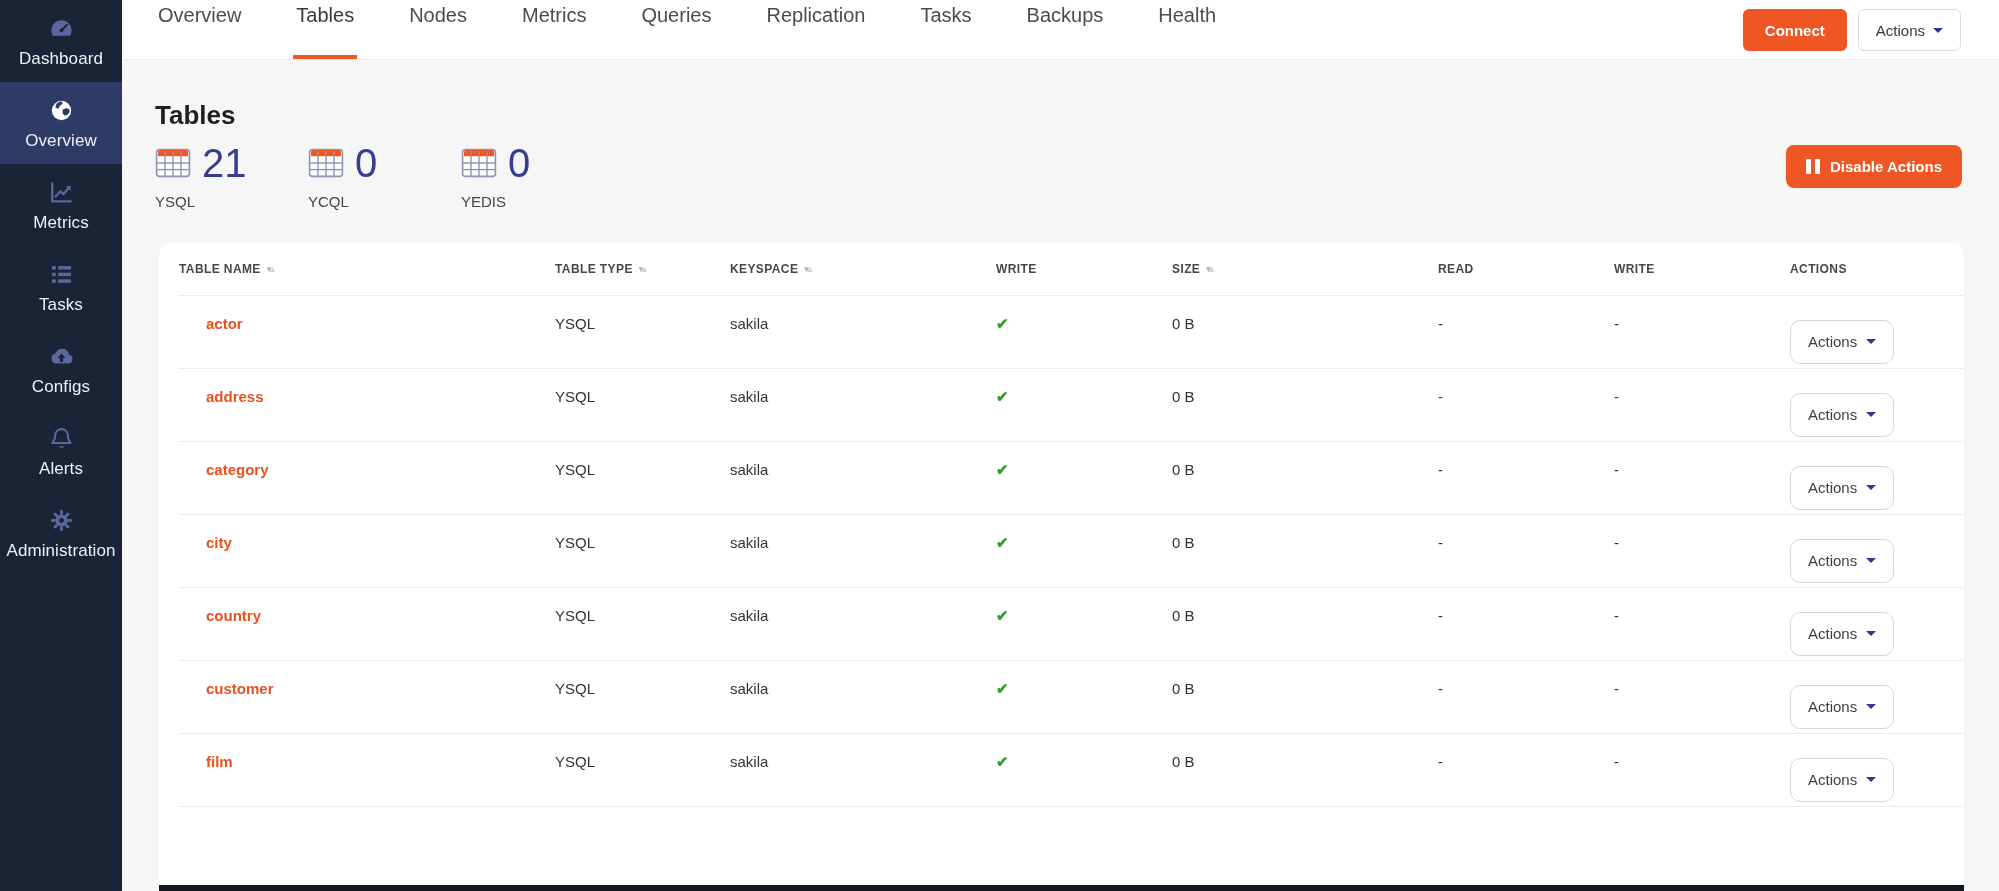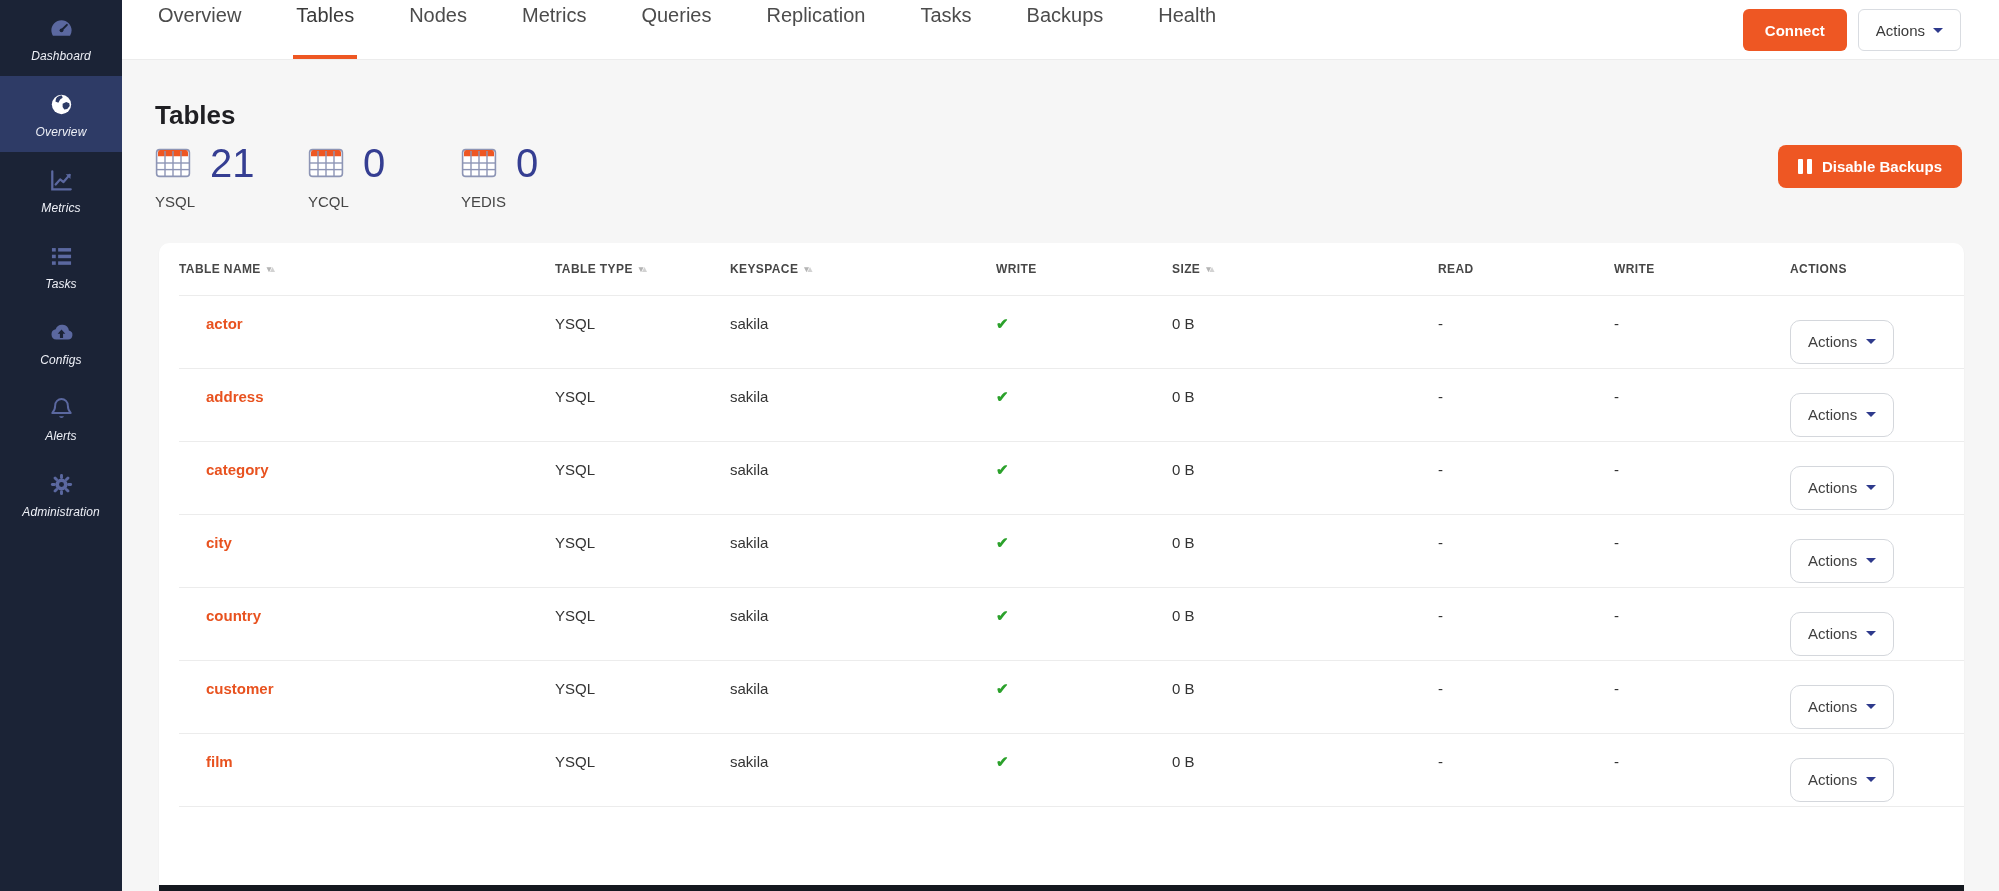--- a/index.html
+++ b/index.html
@@ -8,21 +8,21 @@
   .app { position:relative; width:1999px; height:891px; overflow:hidden; }
 
   
   .sidebar { position:absolute; left:0; top:0; width:122px; height:891px; background:#1b2336; z-index:5; }
   .side-item { --cut:#1b2336; display:flex; flex-direction:column; align-items:center; gap:7px;
                padding:15px 2px 13px; cursor:pointer; color:#eef0f7; }
   .side-item.active { --cut:#2e3b66; background:#2e3b66; }
   .side-icon { width:27px; height:27px; color:#5b68a0; display:flex; align-items:center; justify-content:center; }
   .side-item.active .side-icon { color:#ffffff; }
   .side-icon svg { width:27px; height:27px; display:block; }
-  .side-label { font-size:12px; letter-spacing:.1px;font-style:italic; }
+  .side-label { font-size:17px; letter-spacing:.1px; }
 
   
   .topnav { position:absolute; left:122px; top:0; width:1877px; height:60px; background:#ffffff;
             border-bottom:1px solid #ececec; display:flex; align-items:stretch; }
   .tabs { display:flex; align-items:stretch; margin-left:33px; gap:49px; }
   .tab { display:flex; align-items:flex-start; font-size:20px; color:#4c4c4c; cursor:pointer;
          border-bottom:4px solid transparent; padding:4px 3px 0; }
   .tab.active { color:#3a3a3a; border-bottom-color:#ee5723; }
   .topnav-right { position:absolute; right:38px; top:9px; display:flex; gap:11px; }
   .btn-connect { height:42px; padding:0 22px; background:#ee5723; border:none; border-radius:6px;
@@ -30,21 +30,21 @@
   .btn-top-actions { height:42px; padding:0 17px; background:#fff; border:1px solid #d9dce1; border-radius:6px;
                  color:#3a3a3a; font-size:15px; cursor:pointer; display:flex; align-items:center; gap:8px; font-family:inherit; }
   .caret { width:0; height:0; border-left:5px solid transparent; border-right:5px solid transparent;
            border-top:5px solid #2e3a8c; display:inline-block; }
 
   
   .content { position:absolute; left:122px; top:60px; width:1877px; height:831px; background:#f6f6f6; }
   .page-title { position:absolute; left:33px; top:40px; font-size:26px; font-weight:bold; color:#1f1f23; }
   .stats { position:absolute; left:33px; top:80px; display:flex; }
   .stat { width:153px; }
-  .stat-main { display:flex; align-items:center; gap:19px; height:46px; }
+  .stat-main { display:flex; align-items:center; gap:11px; height:46px; }
   .stat-icon svg { display:block; }
   .stat-value { font-size:40px; color:#353e92; line-height:1; }
   .stat-label { margin-top:7px; font-size:15px; color:#454545; }
   .btn-disable-backup { position:absolute; right:37px; top:85px; height:43px; padding:0 20px;
                  background:#ee5723; border:none; border-radius:8px; color:#fff; font-weight:bold;
                  font-size:15px; cursor:pointer; display:flex; align-items:center; gap:10px; font-family:inherit; }
   .pause-icon { display:inline-flex; gap:4px; }
   .pause-icon i { width:5px; height:15px; background:#fff; border-radius:1px; }
 
   
@@ -258,21 +258,21 @@
           </div>
           <div class="stat-label">YEDIS</div>
         </div>
       </div>
 
     <button class="btn-disable-backup">
       <span class="pause-icon">
           <i></i>
           <i></i>
         </span>
-      <span>Disable Backups</span>
+      <span>Disable Actions</span>
     </button>
 
     <div class="card">
       <table>
         <colgroup>
           <col style="width:376px">
             <col style="width:175px">
             <col style="width:266px">
             <col style="width:176px">
           <col style="width:266px">

